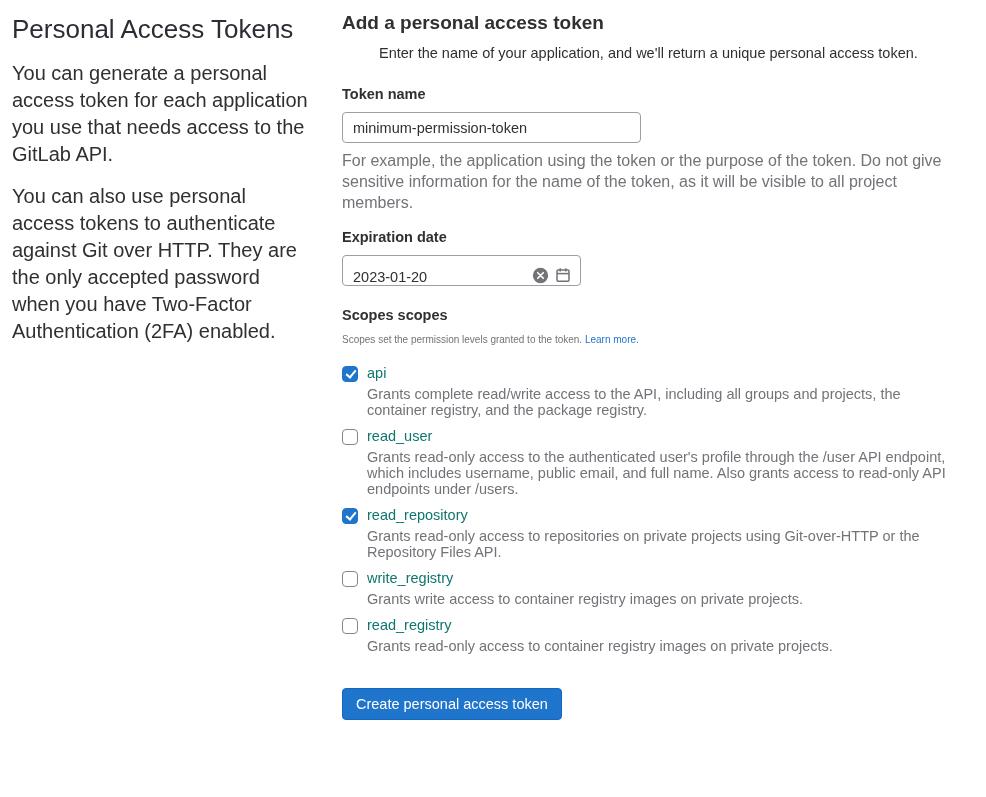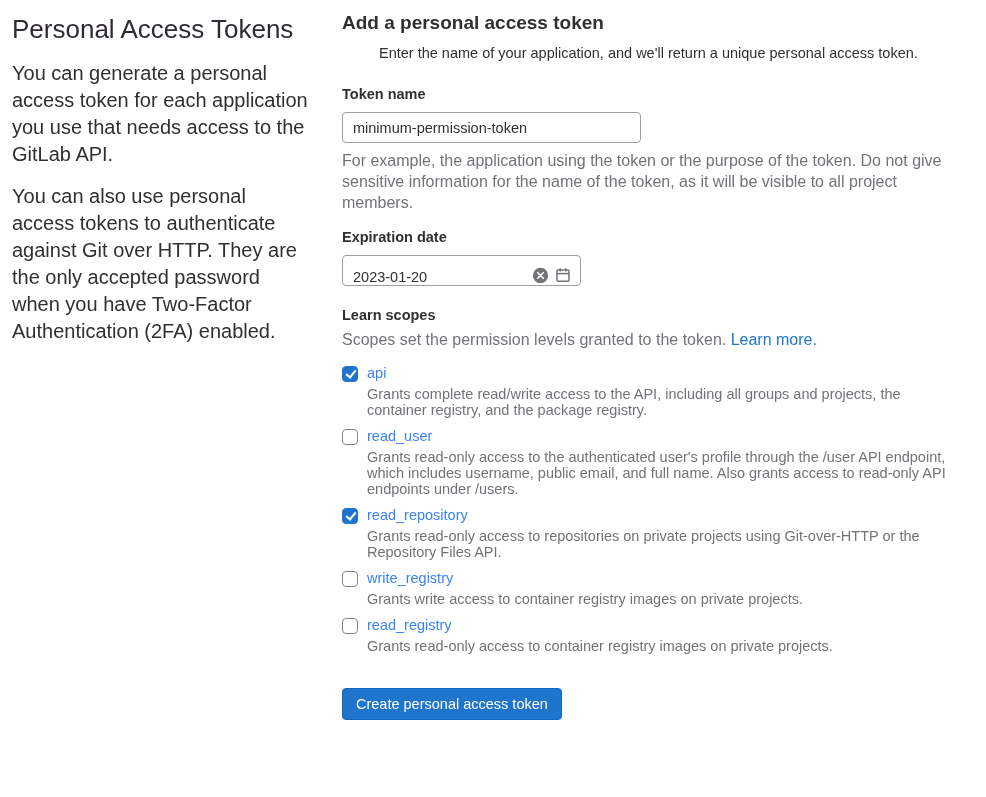--- a/index.html
+++ b/index.html
@@ -106,21 +106,21 @@
     height: 20px;
     border: none;
     background: transparent;
     cursor: pointer;
     padding: 0;
     margin-left: 4px;
   }
   
   .scopes-label { margin-bottom: 7px; }
   .scopes-help {
-    font-size: 16px;
+    font-size: 10px;
     line-height: 20px;
     color: #737278;
     margin-bottom: 14px;
   }
   .scopes-help a {
     color: #1f75cb;
     text-decoration: none;
   }
   .scope-row .scope-head {
     display: flex;
@@ -147,21 +147,21 @@
     left: 5px;
     top: 1.5px;
     width: 4px;
     height: 8px;
     border: solid #fff;
     border-width: 0 2px 2px 0;
     transform: rotate(40deg);
   }
   .scope-name {
     font-size: 14.5px;
-    color: #3b82f6;
+    color: #0f766e;
     line-height: 19px;
     cursor: pointer;
   }
   .scope-desc {
     font-size: 14.5px;
     line-height: 16px;
     color: #737278;
     padding-left: 25px;
     margin-top: 3px;
     margin-bottom: 9px;
@@ -214,21 +214,21 @@
         <span>
           <svg width="16" height="16" viewBox="0 0 16 16" fill="none" stroke="#737278" stroke-width="1.5">
             <rect x="2" y="3" width="12" height="11.2" rx="1.2"></rect>
             <path d="M2 6.6h12"></path>
             <path d="M5.2 1.2v3.2M10.8 1.2v3.2"></path>
           </svg>
         </span>
       </button>
     </div>
 
-    <label class="field-label scopes-label">Learn scopes</label>
+    <label class="field-label scopes-label">Scopes scopes</label>
     <p class="scopes-help"><span>Scopes set the permission levels granted to the token.</span> <a href="#">Learn more.</a></p>
 
     <div id="scopes-list">
       <div class="scope-row">
         <div class="scope-head">
           <span class="checkbox checked"></span>
           <span class="scope-name">api</span>
         </div>
         <p class="scope-desc">Grants complete read/write access to the API, including all groups and projects, the container registry, and the package registry.</p>
       </div>

